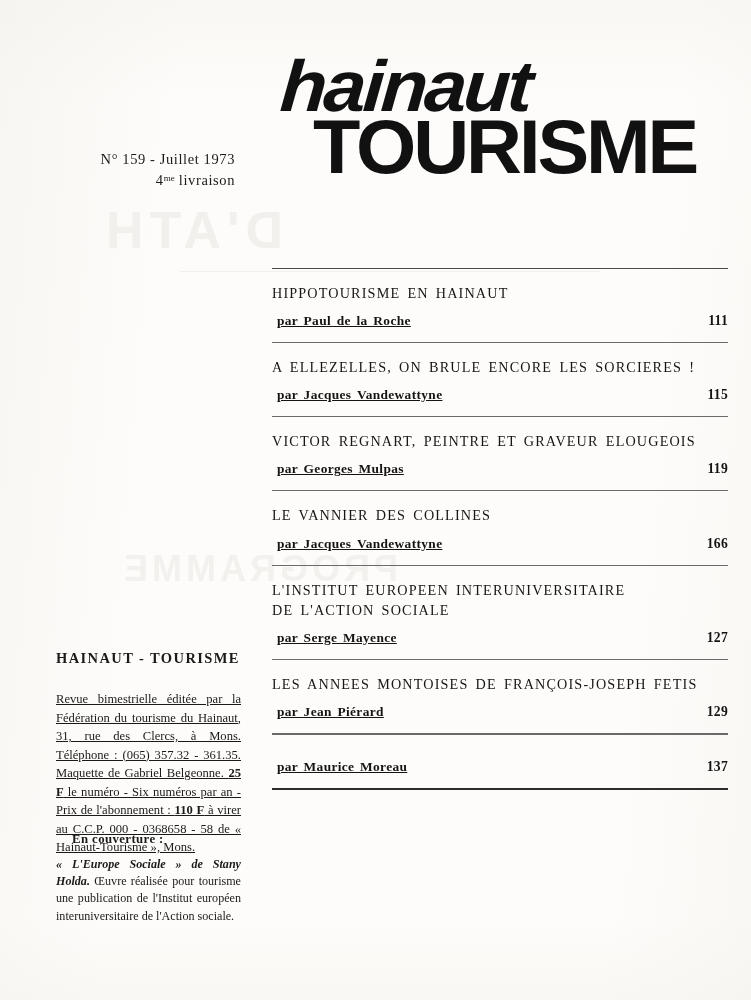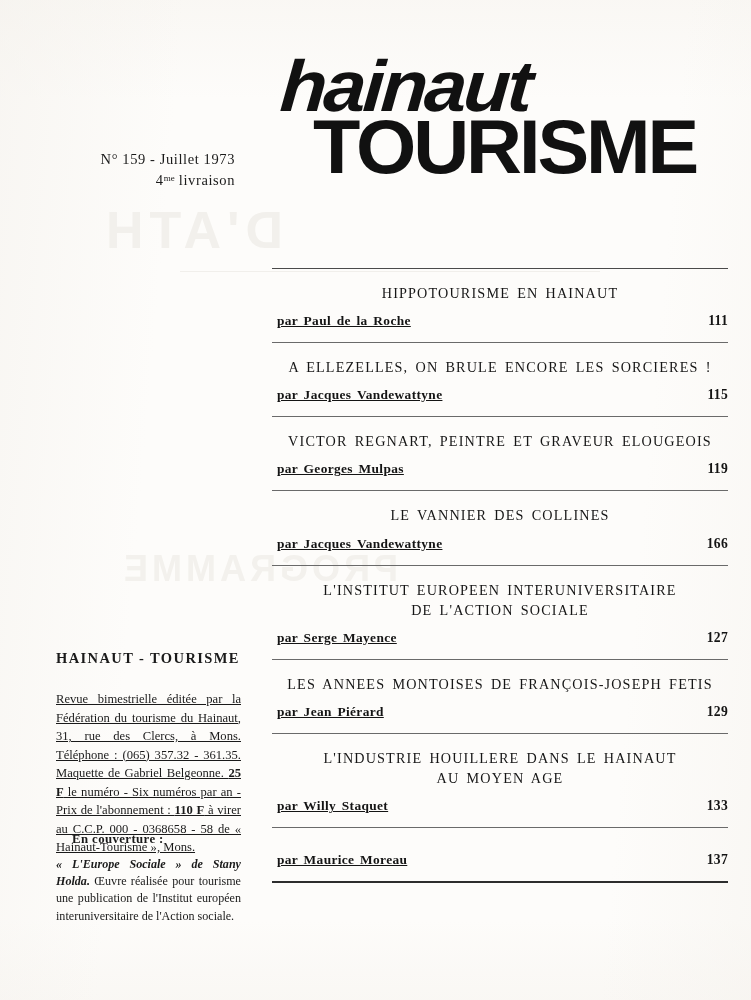--- a/index.html
+++ b/index.html
@@ -174,21 +174,20 @@
     height: 1px;
     background: #4a4a4a;
     width: 100%;
   }
   .toc-rule.thin { background: #6a6a6a; height: 1px; }
   .toc-rule.last { height: 2px; background: #2d2d2d; }
 
   .toc-entry {
     padding-top: 14px;
     padding-bottom: 13px;
-    text-align: center;
   }
   .toc-title {
     font-size: 14.2px;
     letter-spacing: 1.15px;
     line-height: 1.42;
     color: #161616;
     word-spacing: 2.5px;
   }
   .toc-authorline {
     display: flex;
@@ -287,27 +286,20 @@
         </div>
         <div class="toc-rule thin"></div>
         <div class="toc-entry">
           <div class="toc-title">LES ANNEES MONTOISES DE FRANÇOIS-JOSEPH FETIS</div>
           <div class="toc-authorline">
             <div class="toc-author">par Jean Piérard</div>
             <div class="toc-page">129</div>
           </div>
         </div>
         <div class="toc-rule thin"></div>
-        <div class="toc-entry">
-          <div class="toc-title">L'INDUSTRIE HOUILLERE DANS LE HAINAUT<br>AU MOYEN AGE</div>
-          <div class="toc-authorline">
-            <div class="toc-author">par Willy Staquet</div>
-            <div class="toc-page">133</div>
-          </div>
-        </div>
         <div class="toc-rule thin"></div>
         <div class="toc-entry">
           <div class="toc-authorline">
             <div class="toc-author">par Maurice Moreau</div>
             <div class="toc-page">137</div>
           </div>
         </div>
         <div class="toc-rule last"></div>
       </div>
   </div>

